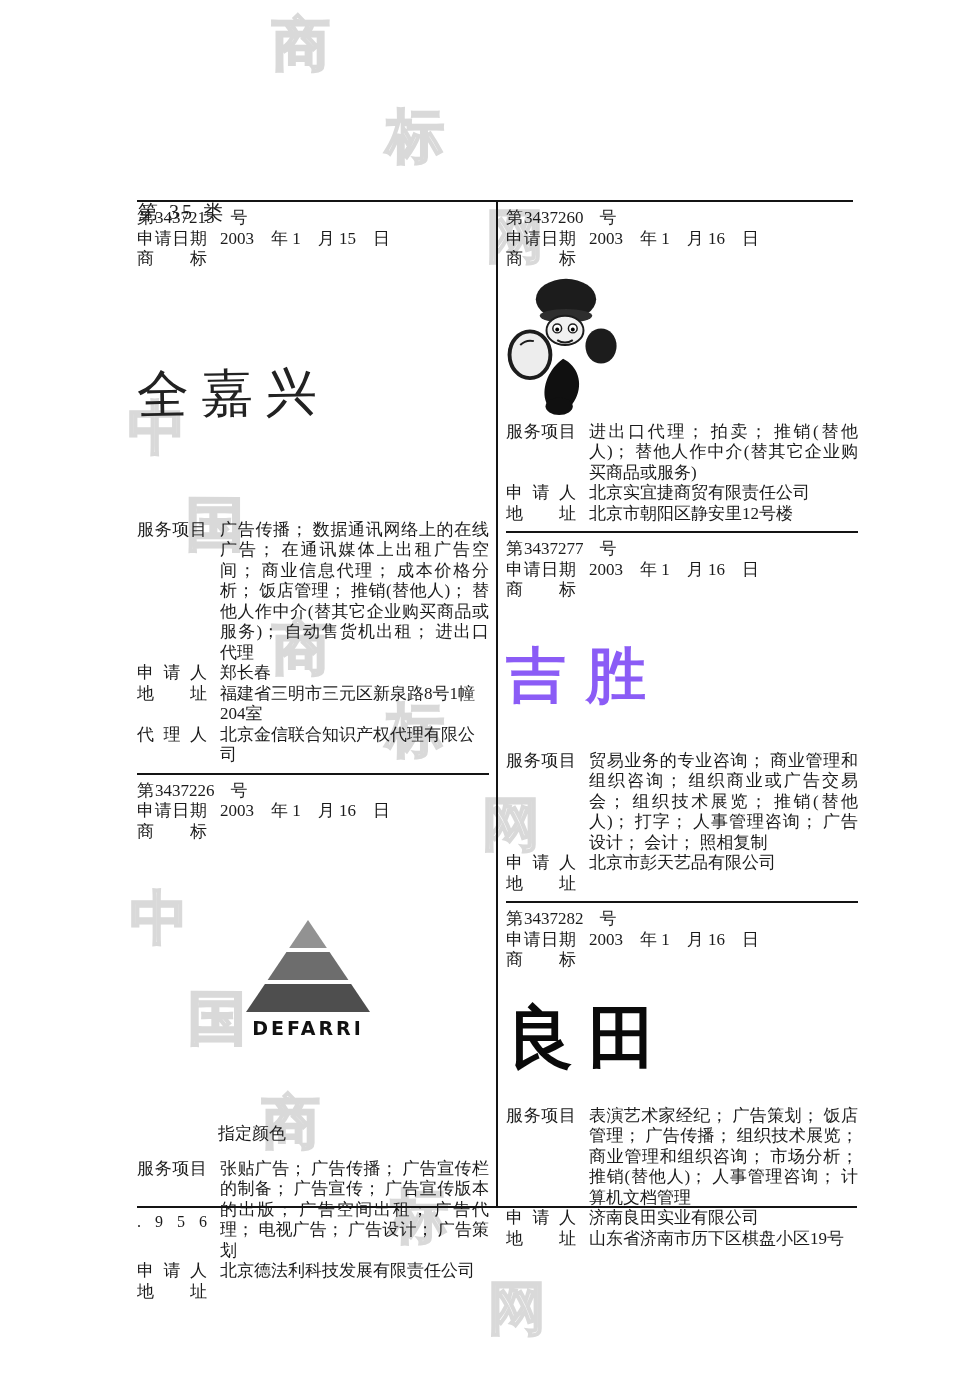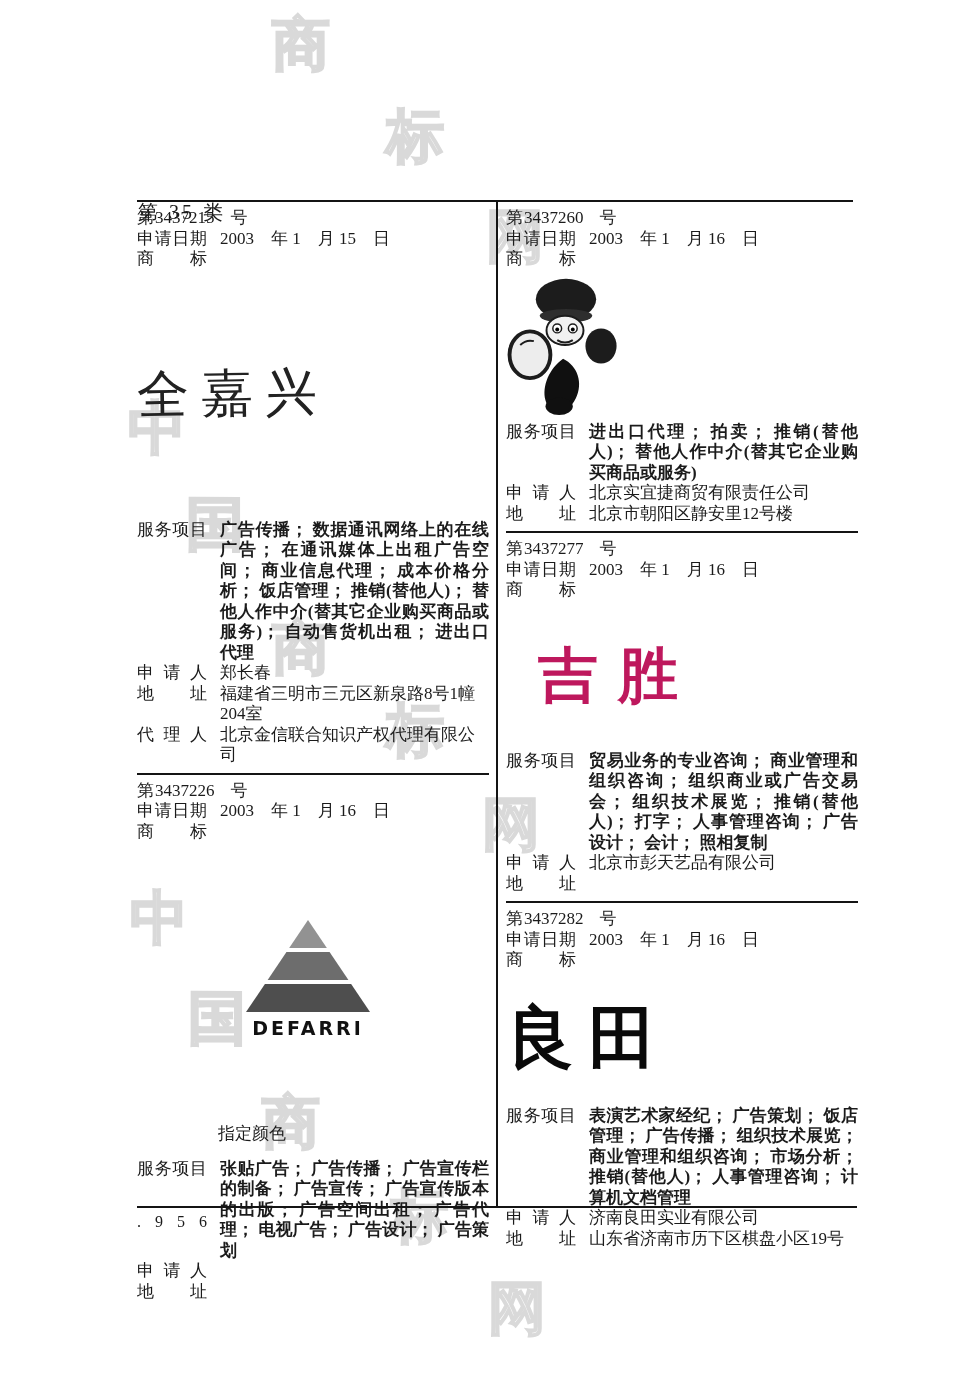--- a/index.html
+++ b/index.html
@@ -23,32 +23,32 @@
   .bottom-rule { position:absolute; left:137px; top:1206px; width:720px; height:2px; background:#141414; z-index:2; }
   .page-num    { position:absolute; left:137px; top:1213px; z-index:2; font-size:16px; letter-spacing:5px; }
 
   .col { position:absolute; z-index:1; width:352px; font-size:17px; line-height:20.5px; }
   .col-left  { left:137px; top:208px; }
   .col-right { left:506px; top:208px; }
 
   .row { display:flex; }
   .lbl { flex:0 0 70px; margin-right:13px; text-align:justify; text-align-last:justify; }
   .val { flex:1; }
-  .just { text-align:justify;font-weight:bold; }
+  .just { text-align:justify; }
   .num { margin-left:1px; }
   .suf { margin-left:16px; }
 
   .sep { height:2px; background:#141414; margin:7px 0 6px 0; }
 
   .mark-area { display:flex; align-items:center; }
   .h250 { height:250px; } .h280 { height:280px; align-items:flex-start; padding-top:78px; box-sizing:border-box; }
   .h150 { height:150px; } .h152 { height:152px; } .h135 { height:135px; }
 
   .mk-quanjiaxing { font-size:52px; font-weight:500; letter-spacing:12px; color:#222; transform:rotate(-1deg); }
-  .mk-jisheng    { font-size:60px; font-weight:900; letter-spacing:20px; color:#be185d; font-family:"DejaVu Sans",sans-serif;margin-left:32px; }
+  .mk-jisheng    { font-size:60px; font-weight:900; letter-spacing:20px; color:#8b5cf6; font-family:"DejaVu Sans",sans-serif; }
   .mk-liangtian  { font-size:68px; font-weight:900; letter-spacing:14px; color:#0a0a0a; font-family:"DejaVu Sans",sans-serif; }
 
   .defarri-wrap { width:150px; margin-left:96px; text-align:center; }
   .tri {
     width:124px; height:92px; margin:0 auto;
     clip-path:polygon(50% 0, 100% 100%, 0 100%);
     display:flex; flex-direction:column; gap:4px;
   }
   .band { flex:1; }
   .defarri-text {
@@ -144,20 +144,21 @@
           <div class="defarri-text">DEFARRI</div>
         </div>
       </div>
       <div class="color-note">指定颜色</div>
       <div class="row">
         <span class="lbl">服务项目</span>
         <span class="val just">张贴广告； 广告传播； 广告宣传栏的制备； 广告宣传； 广告宣传版本的出版； 广告空间出租； 广告代理； 电视广告； 广告设计； 广告策划</span>
       </div>
       <div class="row">
         <span class="lbl">申请人</span>
+        <span class="val">北京德法利科技发展有限责任公司</span>
       </div>
       <div class="row">
         <span class="lbl">地址</span>
       </div>
     </section>
   </div>
 
   <div class="col col-right">
 
     <section>

